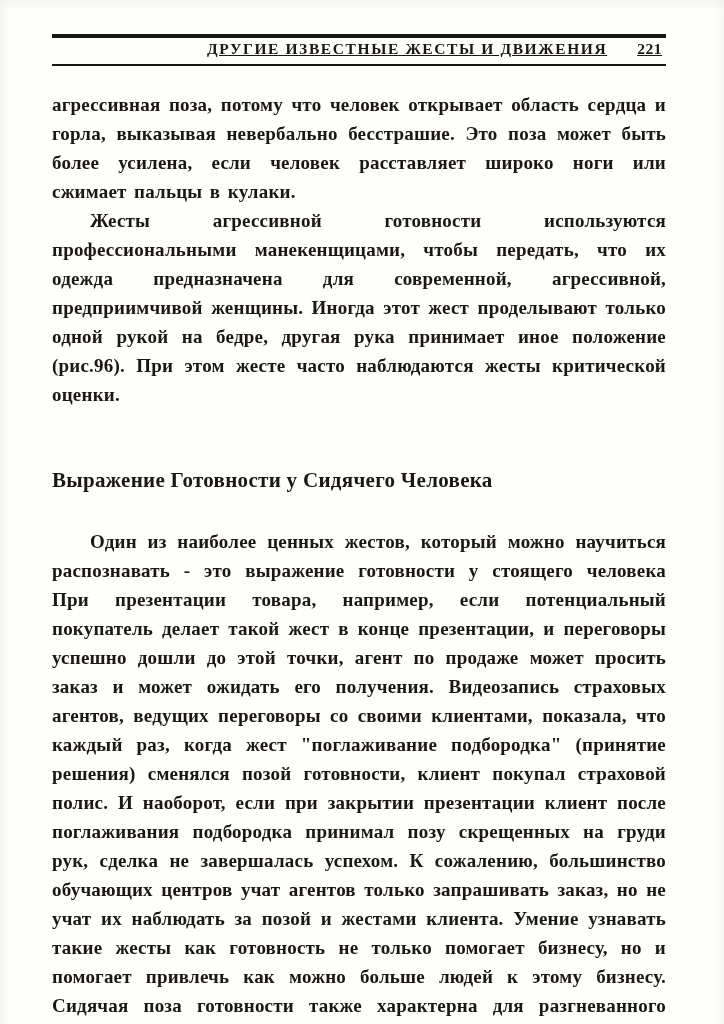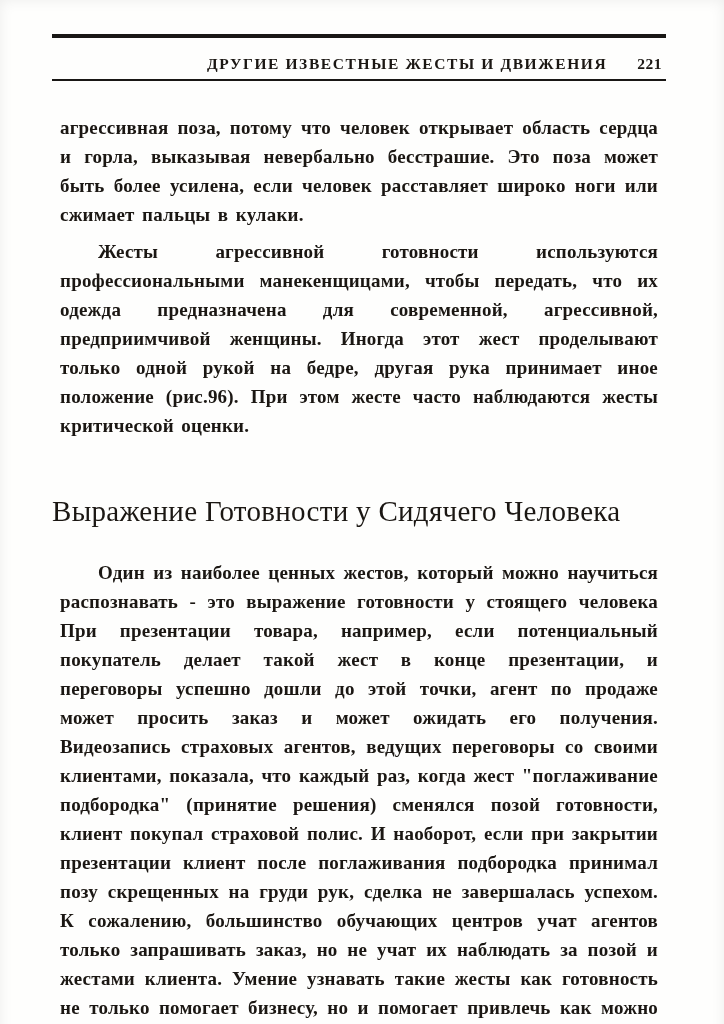--- a/index.html
+++ b/index.html
@@ -25,49 +25,50 @@
   }
   .running-header .rule-bottom {
     height: 2px;
     background: #191715;
   }
   .header-line {
     display: flex;
     justify-content: flex-end;
     align-items: center;
     gap: 30px;
-    padding: 17px 4px 6px 0;
+    padding: 2px 4px 6px 0;
     font-weight: bold;
     font-size: 15.5px;
     letter-spacing: 1.6px;
     white-space: nowrap;
+    text-decoration: underline;
   }
   .header-line .pageno {
     letter-spacing: 0.5px;
   }
   main {
     padding-top: 24px;
   }
   main p {
-    margin: 8px;
+    margin: 0;
     font-size: 19px;
     line-height: 29px;
     font-weight: bold;
     text-align: justify;
     word-spacing: 2.5px;
     letter-spacing: 0.2px;
   }
   main p.indent {
     text-indent: 38px;
   }
   h2.section-heading {
     margin: 58px 0 34px 0;
-    font-size: 29px;
+    font-size: 21px;
     line-height: 26px;
-    font-weight: normal;
+    font-weight: bold;
     letter-spacing: 0.3px;
   }
 </style>
 </head>
 <body>
 
 <div class="page">
 
   <header class="running-header">
     <div class="rule-top"></div>

